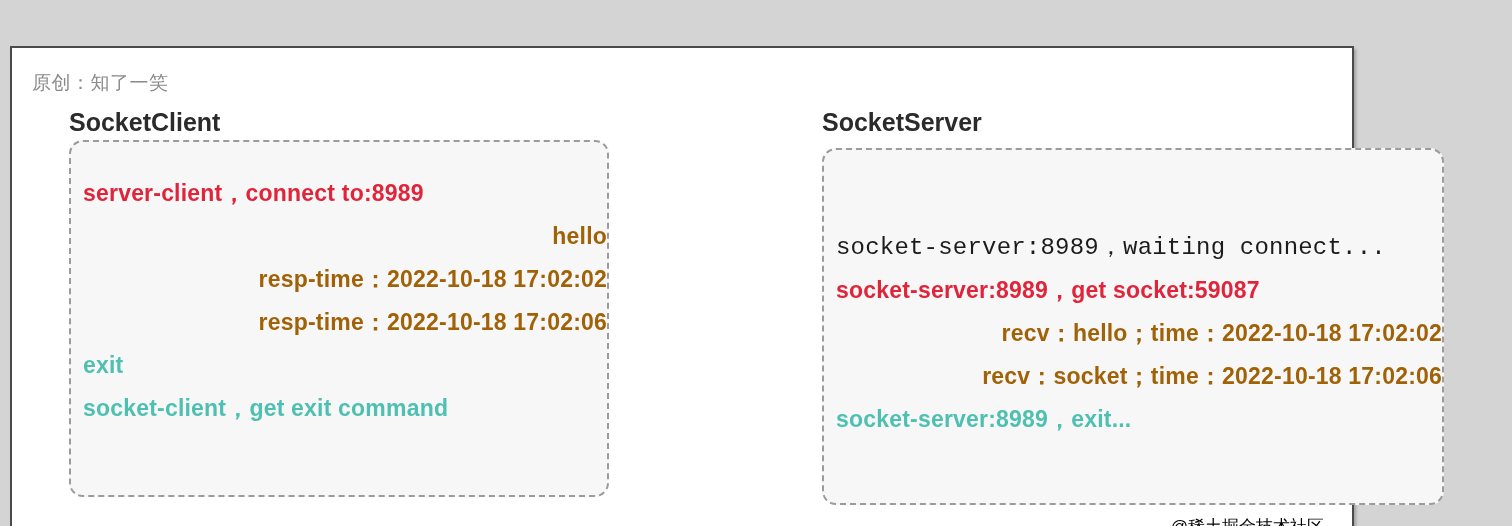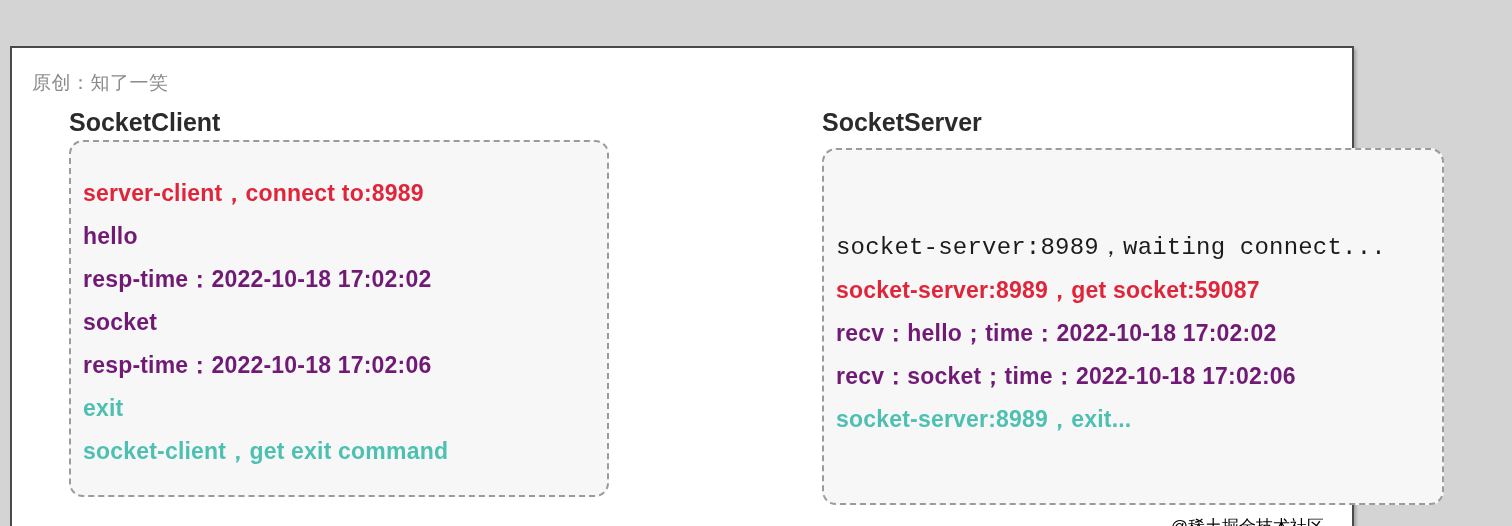--- a/index.html
+++ b/index.html
@@ -90,21 +90,21 @@
     line-height: 43px;
     white-space: nowrap;
     letter-spacing: 0.2px;
   }
   .log-line.plain {
     font-weight: normal;
     font-size: 24px;
   }
 
   .c-red   { color: #e0243a; }
-  .c-blue  { color: #701a75; }
+  .c-blue  { color: #a16207; text-align: right; }
   .c-teal  { color: #4ec0b2; }
   .c-black { color: #1c1c1c; font-family: Liberation Mono, monospace; }
 
   
   .watermark {
     position: absolute;
     right: 28px;
     bottom: 10px;
     font-size: 17px;
     color: #000000;
@@ -118,21 +118,20 @@
   <div class="card">
 
     <div class="byline">原创：知了一笑</div>
 
     <div class="col-title client">SocketClient</div>
 
     <div class="log-panel client" id="panel-client">
         <div class="log-line c-red">server-client，connect to:8989</div>
         <div class="log-line c-blue">hello</div>
         <div class="log-line c-blue">resp-time：2022-10-18 17:02:02</div>
-        <div class="log-line c-blue">socket</div>
         <div class="log-line c-blue">resp-time：2022-10-18 17:02:06</div>
         <div class="log-line c-teal">exit</div>
         <div class="log-line c-teal">socket-client，get exit command</div>
       </div>
 
     <div class="col-title server">SocketServer</div>
 
     <div class="log-panel server" id="panel-server">
         <div class="log-line c-black plain">socket-server:8989，waiting connect...</div>
         <div class="log-line c-red">socket-server:8989，get socket:59087</div>

